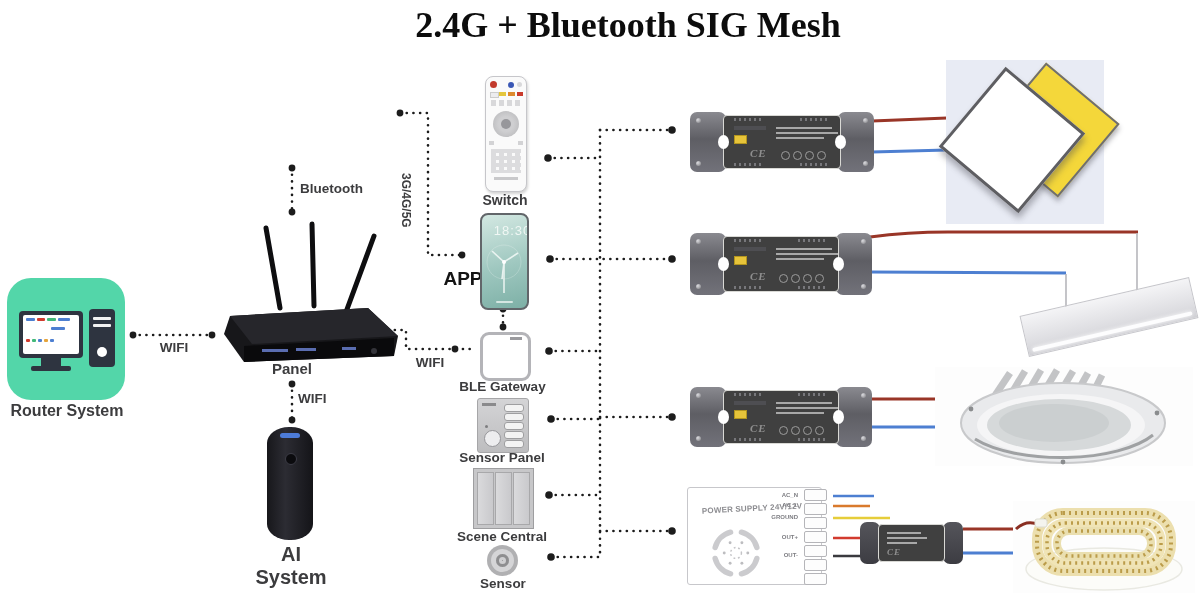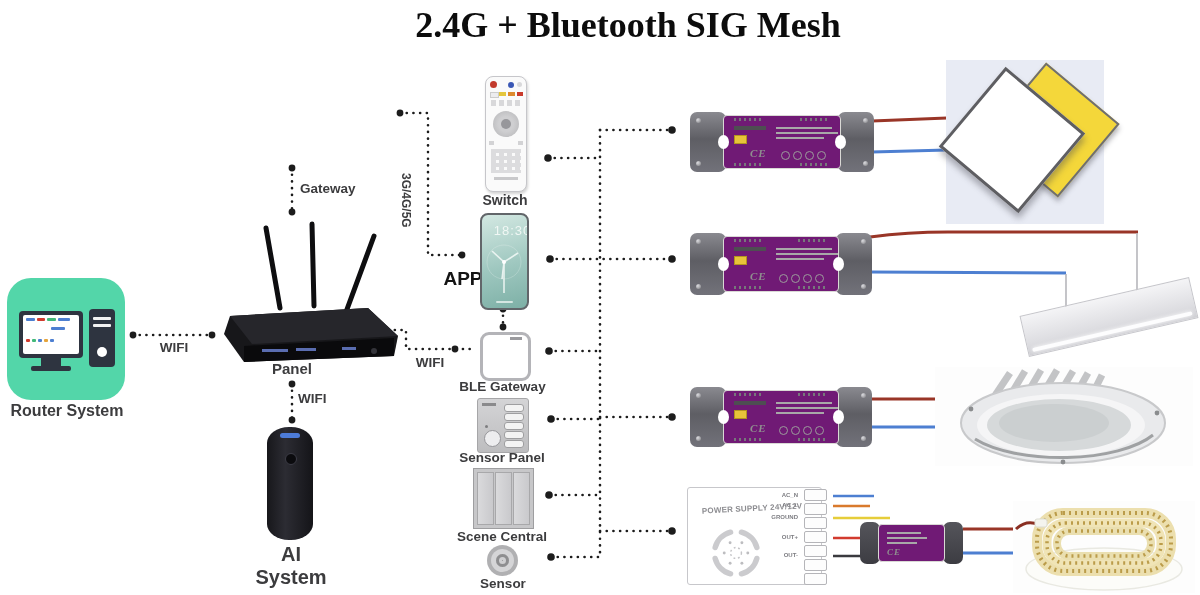--- a/index.html
+++ b/index.html
@@ -67,21 +67,21 @@
   .sensor::before{content:"";position:absolute;left:4px;top:4px;right:4px;bottom:4px;border-radius:50%;
                   background:#d5d5d7;}
   .sensor::after{content:"";position:absolute;left:9px;top:9px;right:9px;bottom:9px;border-radius:50%;
                  background:#8e8e90;box-shadow:inset 0 0 0 3px #8e8e90,inset 0 0 0 6px #cfcfd1;}
 
   
   .driver{position:absolute;z-index:2;}
   .dr-cap{position:absolute;top:0;bottom:0;width:36px;border-radius:7px;
           background:linear-gradient(180deg,#8a8a90,#5e5e64 45%,#72727a);}
   .dr-cap.l{left:0}.dr-cap.r{right:0}
-  .dr-mid{position:absolute;left:33px;right:33px;top:3px;bottom:3px;background:#701a75;
+  .dr-mid{position:absolute;left:33px;right:33px;top:3px;bottom:3px;background:#404040;
           border:1px solid #d9d9d5;border-radius:4px;}
   .notch{position:absolute;top:50%;margin-top:-7px;width:11px;height:14px;background:#fff;border-radius:50%;z-index:3;}
   .notch.l{left:28px}.notch.r{right:28px}
   .pins{position:absolute;height:3px;width:30px;background:repeating-linear-gradient(90deg,#77777b 0 2px,transparent 2px 5px);}
   .pins.tl{left:10px;top:2px}.pins.tr{right:10px;top:2px}.pins.bl{left:10px;bottom:2px}.pins.br{right:10px;bottom:2px}
   .dr-brand{position:absolute;left:10px;top:10px;width:32px;height:4px;background:#4e4e52;}
   .dr-warn{position:absolute;left:10px;top:19px;width:11px;height:7px;background:#e7c43a;border:1px solid #b3951f;}
   .dr-line{position:absolute;left:52px;height:2px;background:#a8a8a8;}
   .dr-ce{position:absolute;left:26px;bottom:9px;font:italic bold 11px "Liberation Serif",serif;
          color:#8f8f8f;letter-spacing:1px;}
@@ -454,21 +454,21 @@
       <rect x="34" y="22" width="114" height="40" rx="18" fill="none" stroke="#f0e4b6" stroke-width="9"></rect>
       <rect x="44" y="30" width="94" height="25" rx="12" fill="none" stroke="#eadfb0" stroke-width="8"></rect>
       <rect x="24" y="12" width="134" height="58" rx="26" fill="none" stroke="#bb9c4a" stroke-width="4" stroke-dasharray="2 4"></rect>
       <rect x="34" y="22" width="114" height="40" rx="18" fill="none" stroke="#bb9c4a" stroke-width="3.5" stroke-dasharray="2 4"></rect>
       <rect x="44" y="30" width="94" height="25" rx="12" fill="none" stroke="#bb9c4a" stroke-width="3.5" stroke-dasharray="2 4"></rect>
       <path d="M3 28 Q14 18 26 24" stroke="#8a2f22" stroke-width="3" fill="none"></path>
       <rect x="22" y="18" width="12" height="8" rx="2" fill="#f4f4ee" stroke="#ddddd2"></rect>
     </svg>
   </div>
 
-  <div class="lbl" style="left:300px;top:181px;width:64px;text-align:left">Gateway</div>
+  <div class="lbl" style="left:300px;top:181px;width:64px;text-align:left">Bluetooth</div>
   <div class="lbl" style="left:399px;top:148px;height:105px;writing-mode:vertical-rl;font-size:12px">3G/4G/5G</div>
   <div class="lbl" style="left:148px;top:340px;width:52px">WIFI</div>
   <div class="lbl" style="left:404px;top:355px;width:52px">WIFI</div>
   <div class="lbl" style="left:298px;top:391px;width:46px;text-align:left">WIFI</div>
 
   <div class="lbl" style="left:4px;top:402px;width:126px;font-size:16px">Router System</div>
   <div class="lbl" style="left:247px;top:360px;width:90px;font-size:15px">Panel</div>
   <div class="lbl" style="left:250px;top:543px;width:82px;font-size:20px">AI System</div>
   <div class="lbl" style="left:470px;top:192px;width:70px;font-size:14px">Switch</div>
   <div class="lbl" style="left:440px;top:268px;width:46px;font-size:19px;color:#141414">APP</div>

